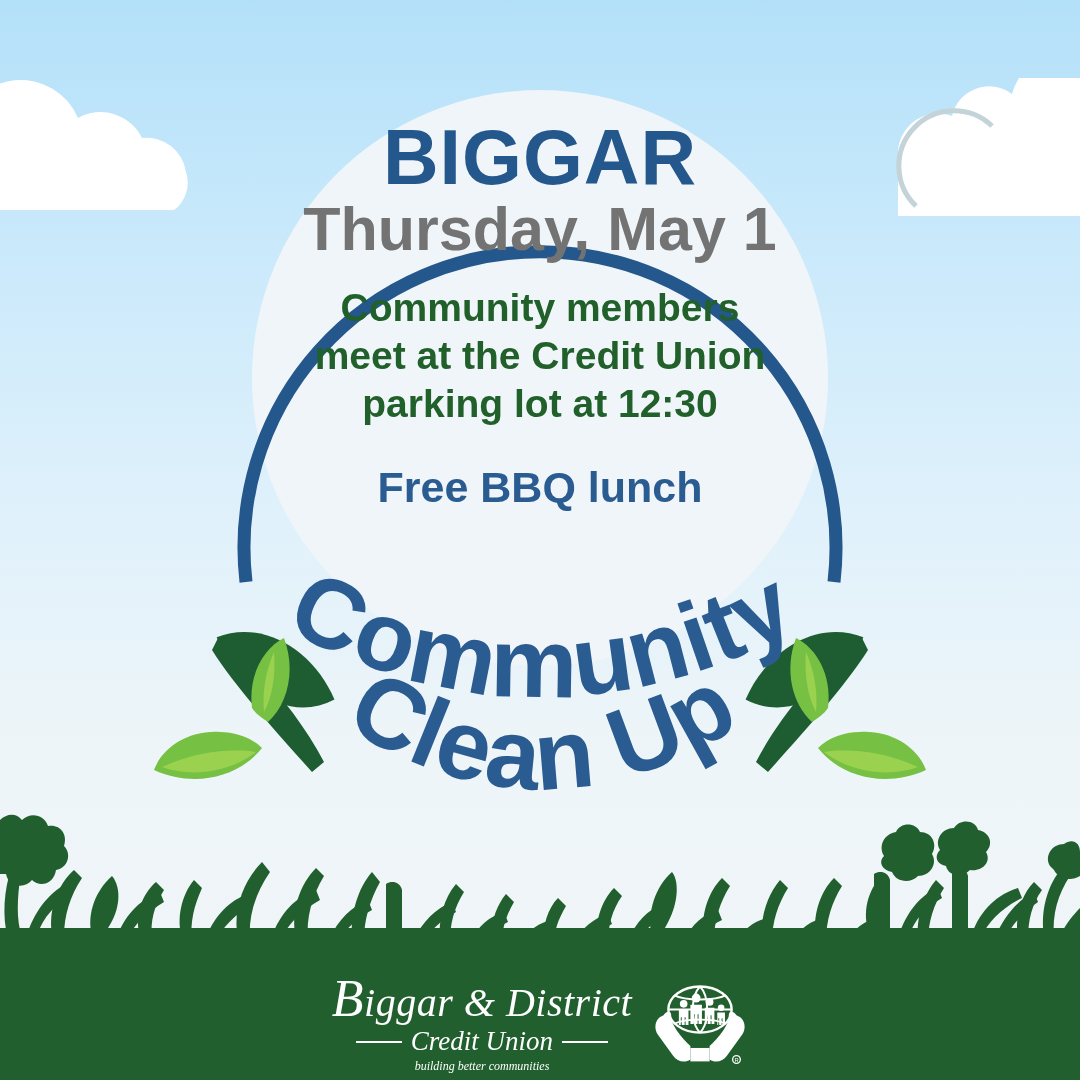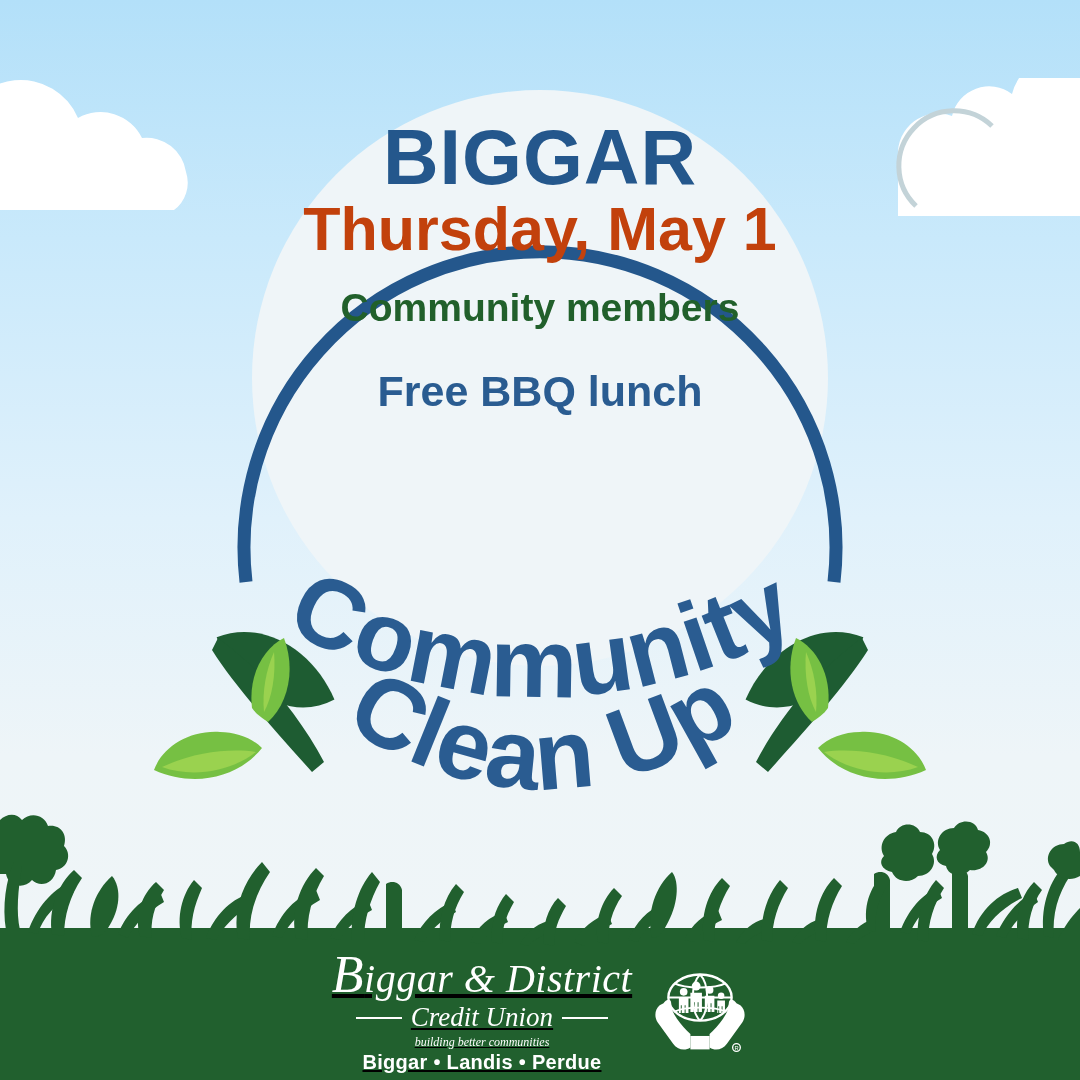--- a/index.html
+++ b/index.html
@@ -19,42 +19,42 @@
   
   .textblock{
     position:absolute;left:0;right:0;top:120px;
     text-align:center;z-index:6;
   }
   .t-city{
     font-size:77px;font-weight:700;color:#24578c;
     letter-spacing:1px;line-height:0.98;margin:0;
   }
   .t-date{
-    font-size:61px;font-weight:700;color:#c2410c;
+    font-size:61px;font-weight:700;color:#737373;
     line-height:1.06;margin:2px 0 0 0;
   }
   .t-green{
     font-size:39px;font-weight:700;color:#21602b;
     line-height:1.23;margin:22px 0 0 0;
   }
   .t-bbq{
     font-size:43px;font-weight:700;color:#2a5c91;
     line-height:1.17;margin:34px 0 0 0;
   }
   
   .logotype{position:absolute;left:0;top:0;width:1080px;height:1080px;z-index:7;}
   .logo-letter{
     font-family:"Liberation Sans",sans-serif;
     font-weight:700;fill:#2a5c91;
   }
   
   .grass{position:absolute;left:0;bottom:0;width:1080px;height:270px;z-index:8;}
   .footer-logo{
     position:absolute;z-index:10;left:0;right:0;bottom:8px;
-    display:flex;align-items:center;justify-content:center;gap:20px;text-decoration:underline;
+    display:flex;align-items:center;justify-content:center;gap:20px;
   }
   .cu-name{
     text-align:center;color:#ffffff;font-family:"Liberation Serif",serif;
     line-height:1;
   }
   .cu-l1{font-size:40px;font-style:italic;letter-spacing:0.5px;white-space:nowrap;}
   .cu-l1 .bigcap{font-size:52px;}
   .cu-l2{
     font-size:27px;font-style:italic;margin-top:3px;
     display:flex;align-items:center;justify-content:center;gap:9px;white-space:nowrap;text-align:center;
@@ -86,20 +86,22 @@
   <svg class="arc-wrap" viewBox="0 0 1080 1080">
     <path fill="#eff5f8" d="M540,62 A288,288 0 0 1 828,350 A288,288 0 0 1 540,638 A288,288 0 0 1 252,350 A288,288 0 0 1 540,62 Z" transform="translate(0,28)"></path>
     <path fill="none" stroke="#24578c" stroke-width="13" stroke-linecap="butt" d="M246,610 A296,296 0 1 1 834,610" transform="translate(0,-28)"></path>
   </svg>
 
   <div class="textblock">
     <div class="t-city">BIGGAR</div>
     <div class="t-date">Thursday, May 1</div>
     <div class="t-green">
       <div>Community members</div>
+      <div>meet at the Credit Union</div>
+      <div>parking lot at 12:30</div>
     </div>
     <div class="t-bbq">
       <div>Free BBQ lunch</div>
     </div>
   </div>
 
   <svg class="logotype" viewBox="0 0 1080 1080">
     <defs>
       <path id="arcTop" d="M255,612 Q540,782 828,612" fill="none"></path>
       <path id="arcBot" d="M333,718 Q540,860 752,718" fill="none"></path>
@@ -192,21 +194,20 @@
     <div class="cu-name">
       <div class="cu-l1">
         <span class="bigcap">B</span><span>iggar &amp; District</span>
       </div>
       <div class="cu-l2">
         <span class="cu-rule"></span>
         <span>Credit Union</span>
         <span class="cu-rule"></span>
       </div>
       <div class="cu-l3">building better communities</div>
-      <div class="cu-l4">Biggar • Landis • Perdue</div>
     </div>
 
     <svg width="96" height="96" viewBox="0 0 100 100">
       <g fill="#ffffff">
 
         <ellipse cx="50" cy="36" rx="33" ry="24" fill="none" stroke="#ffffff" stroke-width="2.4"></ellipse>
         <path fill="none" stroke="#ffffff" stroke-width="2" d="M17,36 H83 M50,12 C40,22 40,50 50,60 M50,12 C60,22 60,50 50,60 M23,21 C34,27 66,27 77,21 M23,51 C34,45 66,45 77,51"></path>
 
         <circle cx="33" cy="30" r="4"></circle>
         <path d="M28,36 h10 v16 h-3 v-8 h-1 v8 h-3 v-8 h-1 v8 h-2 z"></path>

